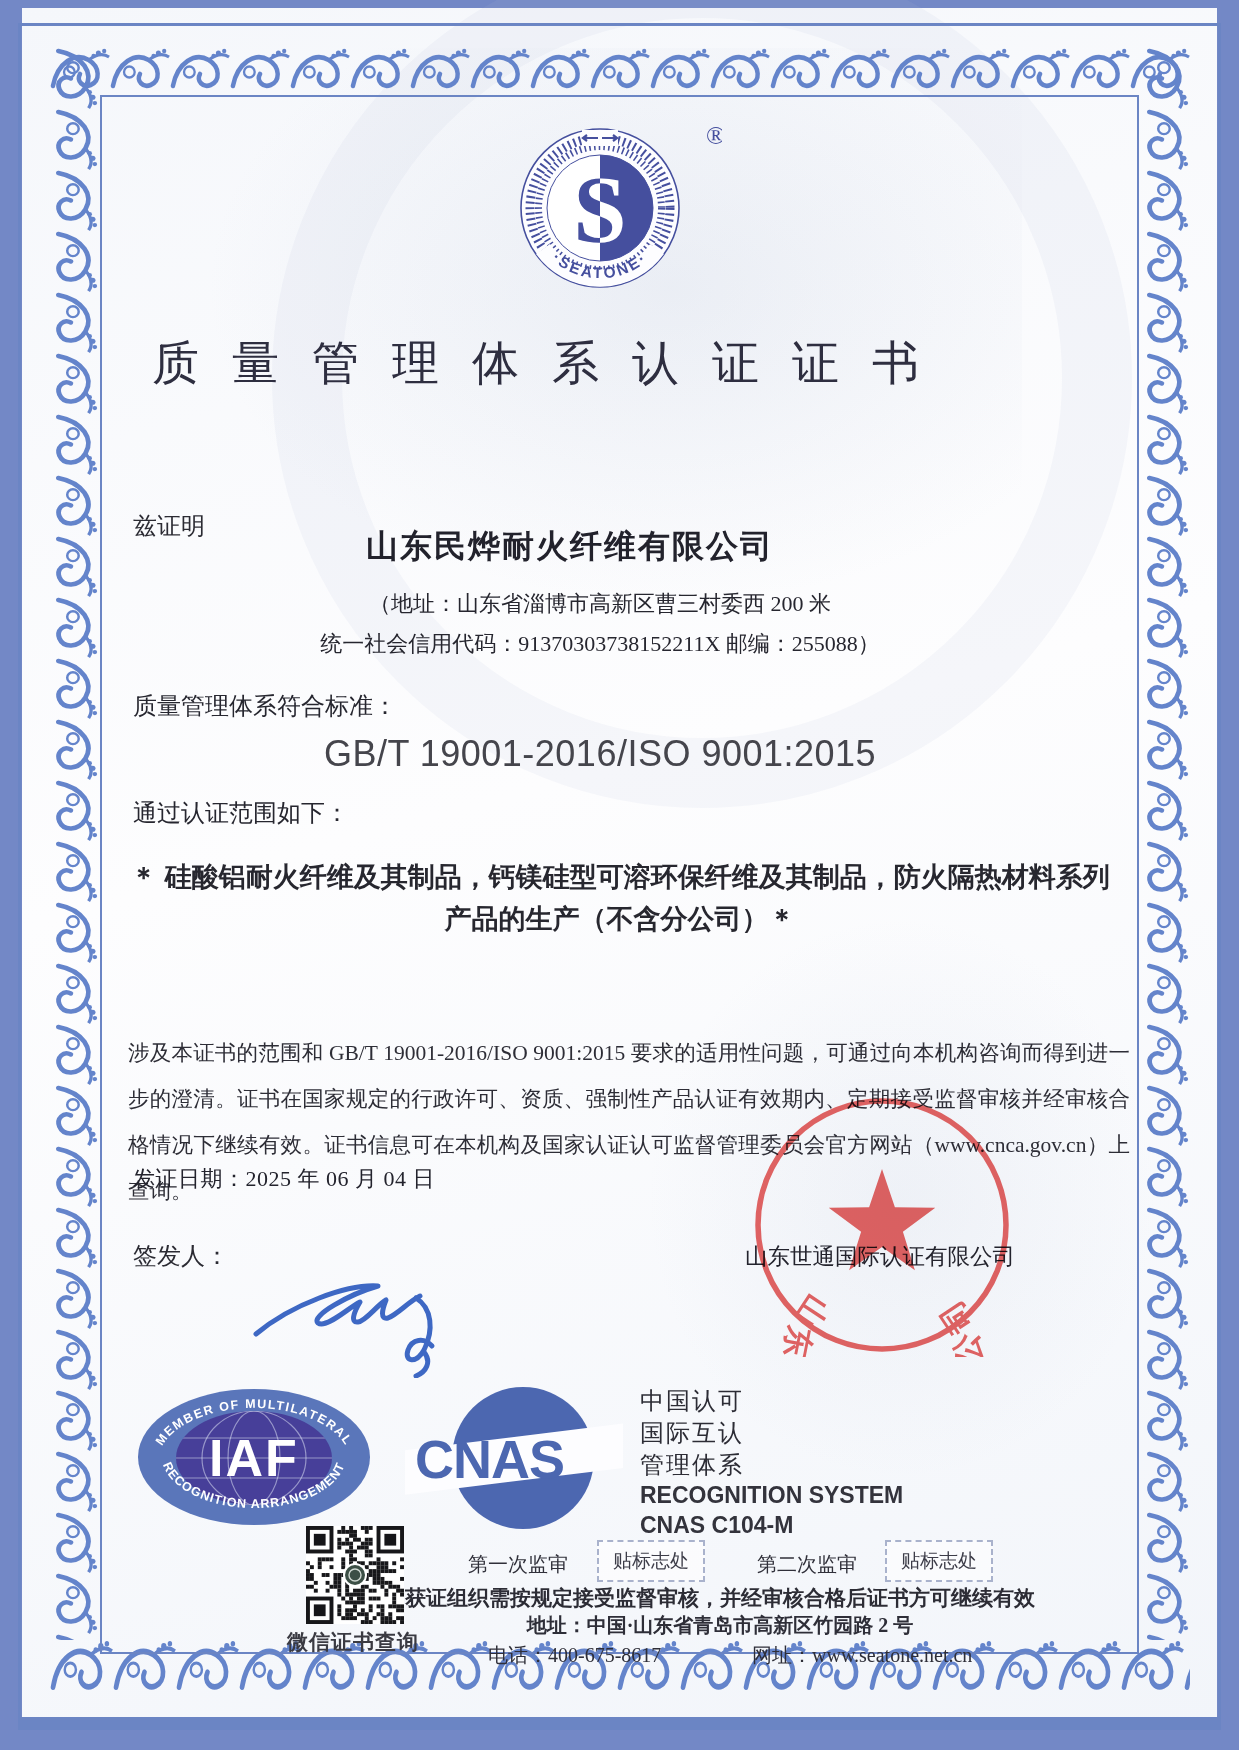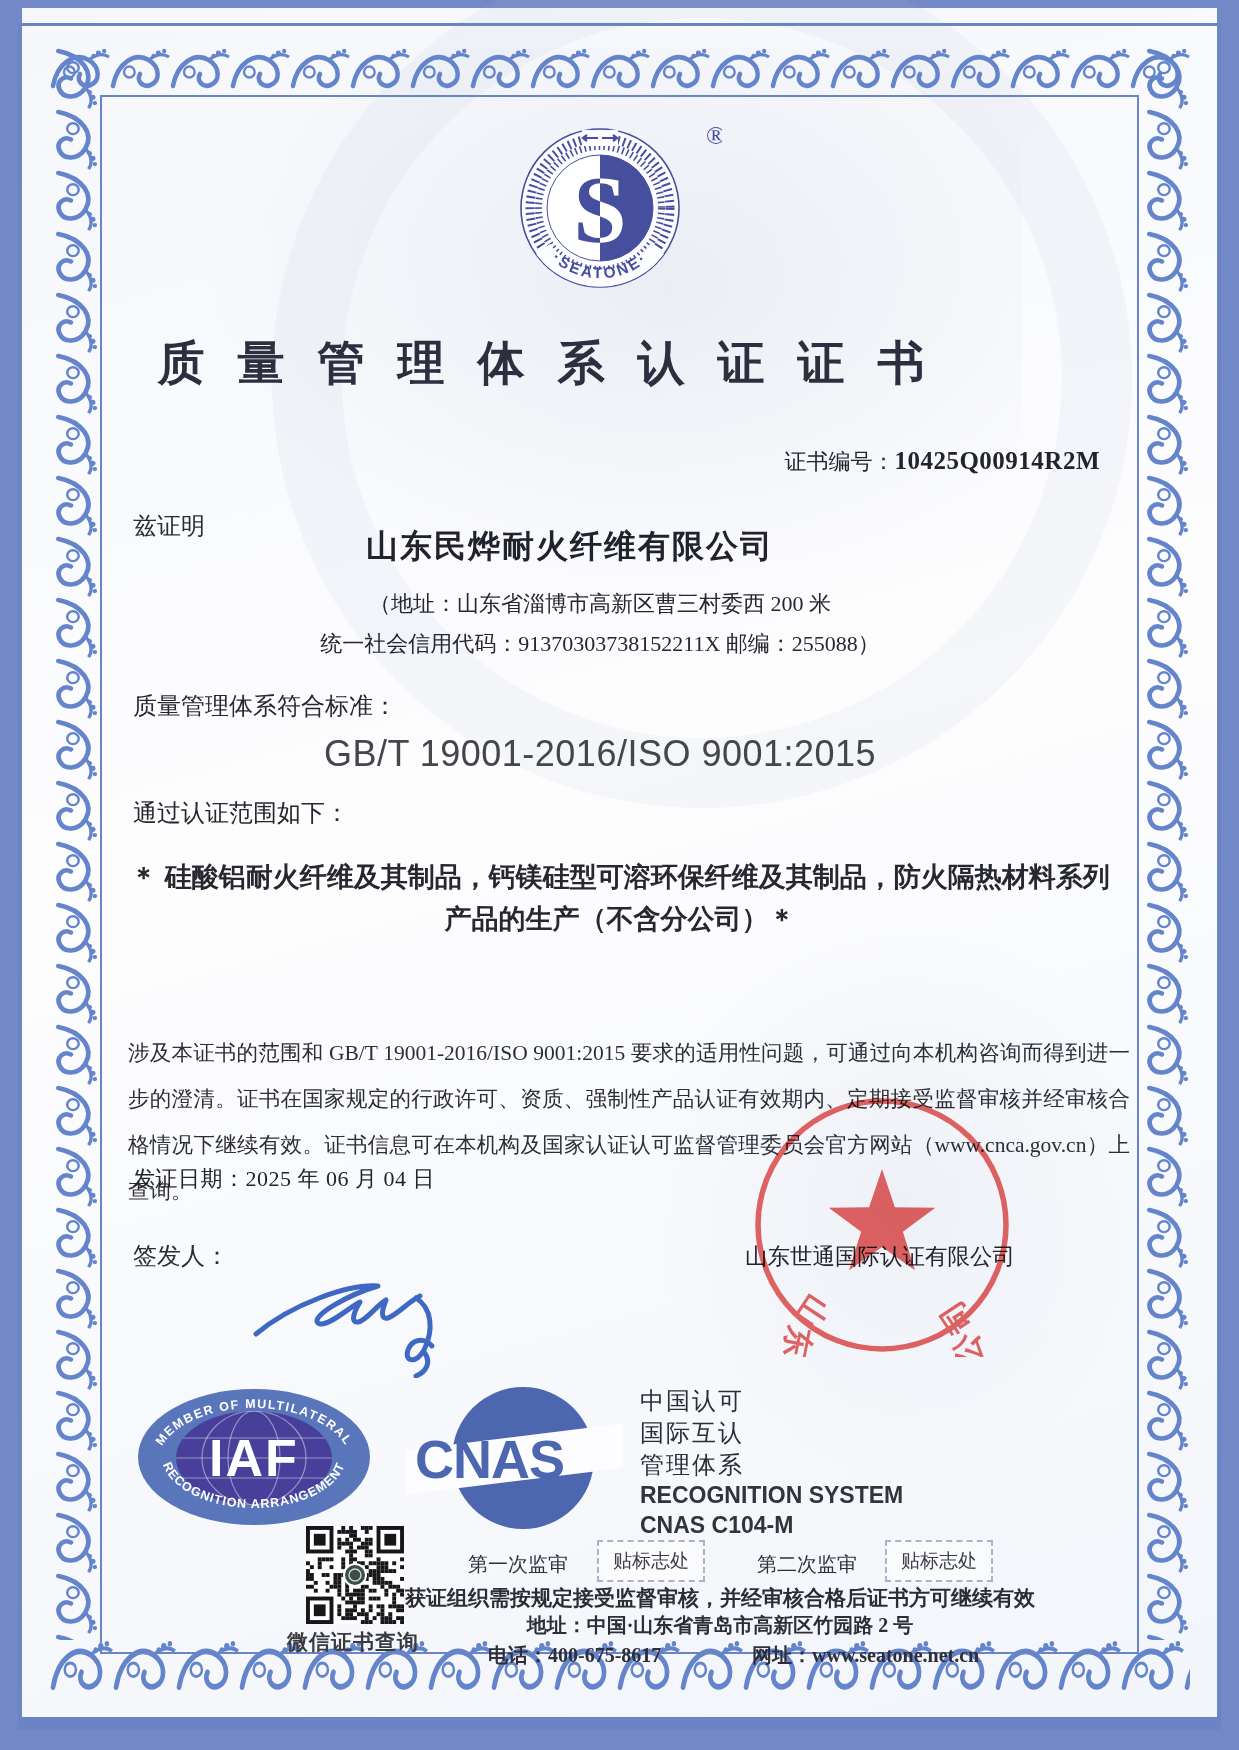--- a/index.html
+++ b/index.html
@@ -15,21 +15,21 @@
         background:radial-gradient(ellipse at 60% 40%,rgba(176,189,213,.20),rgba(176,189,213,0) 62%);}
   .wm-b{position:absolute;left:580px;top:860px;width:600px;height:660px;
         background:radial-gradient(ellipse at 50% 50%,rgba(176,189,213,.14),rgba(176,189,213,0) 60%);}
   .rule1{position:absolute;left:18px;top:23px;right:18px;bottom:20px;
          border:3px solid #6b85c4;border-bottom-width:13px;}
   .rule2{position:absolute;left:100px;top:95px;right:100px;bottom:96px;
          border:2.5px solid #6b85c4;}
   .strip{position:absolute;}
   .content{position:absolute;inset:0;}
   .cn{font-family:"Liberation Serif","DejaVu Serif",serif;}
-  .title{left:106px;top:332px;width:870px;text-align:center;font-size:47px;font-weight:bold;
+  .title{left:119px;top:332px;width:870px;text-align:left;font-size:47px;font-weight:normal;
          letter-spacing:33px;text-indent:33px;color:#2e2e40;}
   .certno{left:640px;top:447px;width:460px;text-align:right;font-size:22px;color:#23232e;}
   .certno b{font-size:25px;letter-spacing:.5px;}
   .intro{left:133px;top:510px;font-size:24px;}
   .company{left:170px;top:525px;width:800px;text-align:center;font-size:32px;font-weight:bold;
            letter-spacing:2px;color:#22222c;}
   .addr{left:160px;top:584px;width:880px;text-align:center;font-size:22px;line-height:40px;color:#26262f;}
   .lbl{font-size:24px;color:#26262f;}
   .standard{left:170px;top:733px;width:860px;text-align:center;font-size:36px;color:#45454c;
             font-family:"Liberation Sans","DejaVu Sans",sans-serif;letter-spacing:.5px;}
@@ -41,21 +41,21 @@
   .certifier{left:745px;top:1241px;font-size:22.5px;color:#23232d;}
   .accline{font-size:24px;letter-spacing:2px;color:#2c2c35;}
   .accen{font-family:"Liberation Sans","DejaVu Sans",sans-serif;font-weight:bold;font-size:23px;color:#33333c;}
   .qrcap{left:278px;top:1628px;width:150px;text-align:center;font-size:21px;font-weight:bold;
          font-family:"Liberation Sans","DejaVu Sans",sans-serif;color:#3a3a42;letter-spacing:1px;}
   .auditlbl{font-size:20px;color:#30303a;}
   .stickerbox{width:104px;height:38px;border:2px dashed #a9b2cc;background:rgba(255,255,255,.55);
               text-align:center;line-height:38px;font-size:19px;color:#3c3c48;}
   .note{left:300px;top:1584px;width:840px;text-align:center;font-size:21px;font-weight:600;color:#2c2c35;}
   .faddr{left:330px;top:1612px;width:780px;text-align:center;font-size:20px;font-weight:600;color:#2e2e38;}
-  .fcontact{top:1642px;font-size:20px;font-weight:700;color:#2e2e38;}
+  .fcontact{top:1642px;font-size:20px;font-weight:400;color:#2e2e38;}
   .stamp{mix-blend-mode:multiply;opacity:.88;}
 </style>
 </head>
 <body>
 
 <div class="cert">
   <div class="page">
     <div class="wm-a"></div>
     <div class="wm-b"></div>
     <div class="wm-ring"></div>
@@ -833,23 +833,20 @@
       <text x="90" y="136" text-anchor="middle" font-size="96" font-weight="bold" font-family="Liberation Serif, DejaVu Serif, serif" fill="#ffffff" clip-path="url(#clipR)">S</text>
       <path d="M 33 143 A 70 70 0 0 0 147 143" fill="none" stroke="#fdfdff" stroke-width="17"></path>
       <text font-size="15.5" font-weight="bold" font-family="Liberation Sans, DejaVu Sans, sans-serif" fill="#454f9e" letter-spacing="2.5">
         <textPath href="#seatArc" startOffset="50%" text-anchor="middle">·SEATONE·</textPath>
       </text>
       <text x="196" y="38" font-size="26" fill="#454f9e" font-family="Liberation Serif, serif">®</text>
     </svg>
 
     <div class="abs title cn">质量管理体系认证证书</div>
 
-    <div class="abs certno cn">
-      <span>证书编号：</span><b>10425Q00914R2M</b>
-    </div>
 
     <div class="abs intro cn">兹证明</div>
     <div class="abs company cn">山东民烨耐火纤维有限公司</div>
     <div class="abs addr cn">
       <div>（地址：山东省淄博市高新区曹三村委西 200 米</div>
       <div>统一社会信用代码：91370303738152211X 邮编：255088）</div>
     </div>
 
     <div class="abs lbl cn" style="left:133px;top:690px;">质量管理体系符合标准：</div>
     <div class="abs standard">GB/T 19001-2016/ISO 9001:2015</div>

